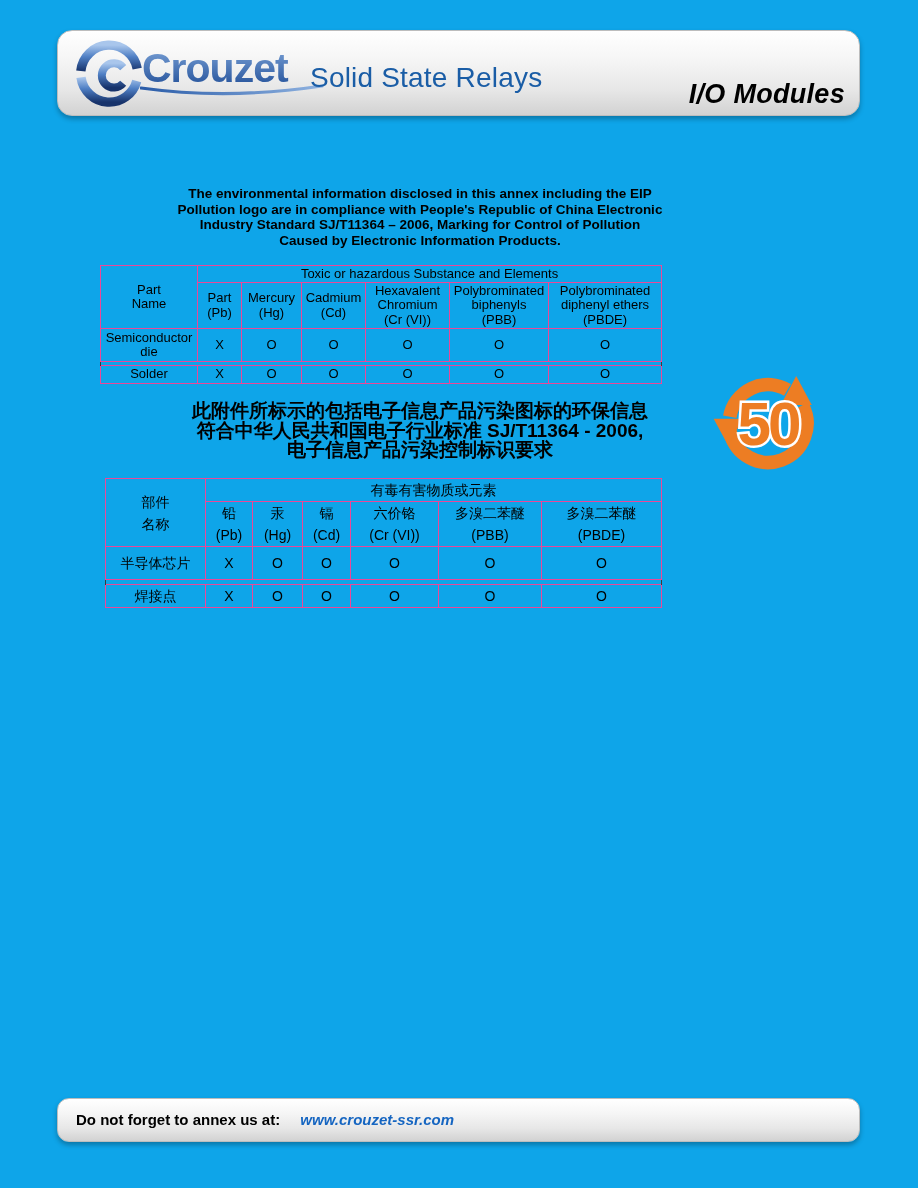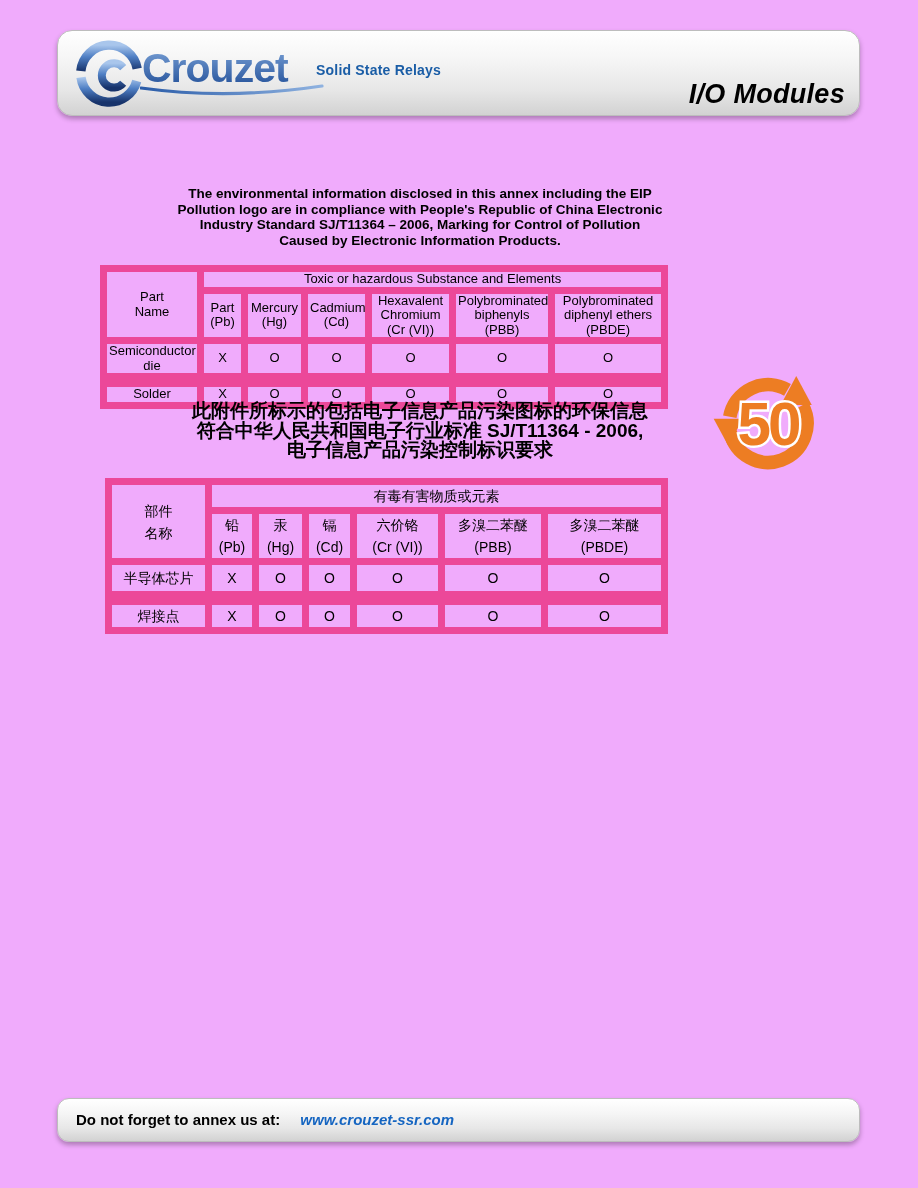--- a/index.html
+++ b/index.html
@@ -1,36 +1,36 @@
 <!DOCTYPE html>
 <html><head>
 <meta charset="utf-8">
 <style>
   * { margin:0; padding:0; box-sizing:border-box; }
   body { background:#ffffff; font-family:"Liberation Sans","DejaVu Sans",sans-serif; }
-  .page { position:relative; width:918px; height:1188px; background:#f0abfc; overflow:hidden; }
+  .page { position:relative; width:918px; height:1188px; background:#0ea5e9; overflow:hidden; }
 
   
   .bar {
     position:absolute; left:57px; width:803px;
     background:linear-gradient(180deg,#ffffff 0%,#f5f5f5 35%,#e7e7e7 70%,#d2d2d2 100%);
     border:1px solid #bdbdbd;
     box-shadow:0 3px 5px rgba(0,0,0,0.28), inset 0 1px 0 #ffffff;
   }
   .header-bar { top:30px; height:86px; border-radius:15px; }
   .footer-bar { top:1098px; height:44px; border-radius:12px; }
 
   
   .emblem { position:absolute; left:12px; top:7px; }
   .wordmark { position:absolute; left:82px; top:11px; }
   .wordmark text { font-family:"Liberation Sans",sans-serif; font-weight:bold; letter-spacing:-1px; }
 
   .product-line {
-    position:absolute; left:258px; top:31px;
-    font-size:14px; font-weight:bold; color:#1a5da6; letter-spacing:0.2px;
+    position:absolute; left:252px; top:31px;
+    font-size:28px; font-weight:normal; color:#1a5da6; letter-spacing:0.2px;
   }
   .watermark {
     position:absolute; right:12px; top:13px;
     font-size:50px; font-weight:bold; font-style:italic;
     color:#ffffff; -webkit-text-stroke:1.5px #d6d6d6;
     text-shadow:2px 2px 3px rgba(90,90,90,0.30);
     letter-spacing:1px; white-space:nowrap;
   }
   .module-title {
     position:absolute; right:14px; top:48px;
@@ -46,21 +46,21 @@
   }
   .intro-cn {
     position:absolute; left:140px; top:401px; width:560px;
     text-align:center; font-size:19px; line-height:19.5px; font-weight:bold;
     color:#000; white-space:pre-line;
   }
 
   
   .tbl { position:absolute; border-collapse:collapse; table-layout:fixed; color:#000; }
   .tbl td {
-    border:7px solid #ec4899; text-align:center; vertical-align:middle;
+    border:1px solid #ec4899; text-align:center; vertical-align:middle;
     white-space:pre-line; padding:0 2px; overflow:hidden;
   }
   .tbl tr.gap td { border-top:none; border-bottom:none; border-left:1px solid #3a3a3a; border-right:1px solid #3a3a3a; }
 
   .tbl-en { left:100px; top:265px; width:561px; font-size:13px; line-height:14.5px; }
   .tbl-en col:nth-child(1){width:97px} .tbl-en col:nth-child(2){width:44px}
   .tbl-en col:nth-child(3){width:60px} .tbl-en col:nth-child(4){width:64px}
   .tbl-en col:nth-child(5){width:84px} .tbl-en col:nth-child(6){width:99px}
   .tbl-en col:nth-child(7){width:113px}
   .tbl-en tr.h1 td{height:17px} .tbl-en tr.h2 td{height:46px}

